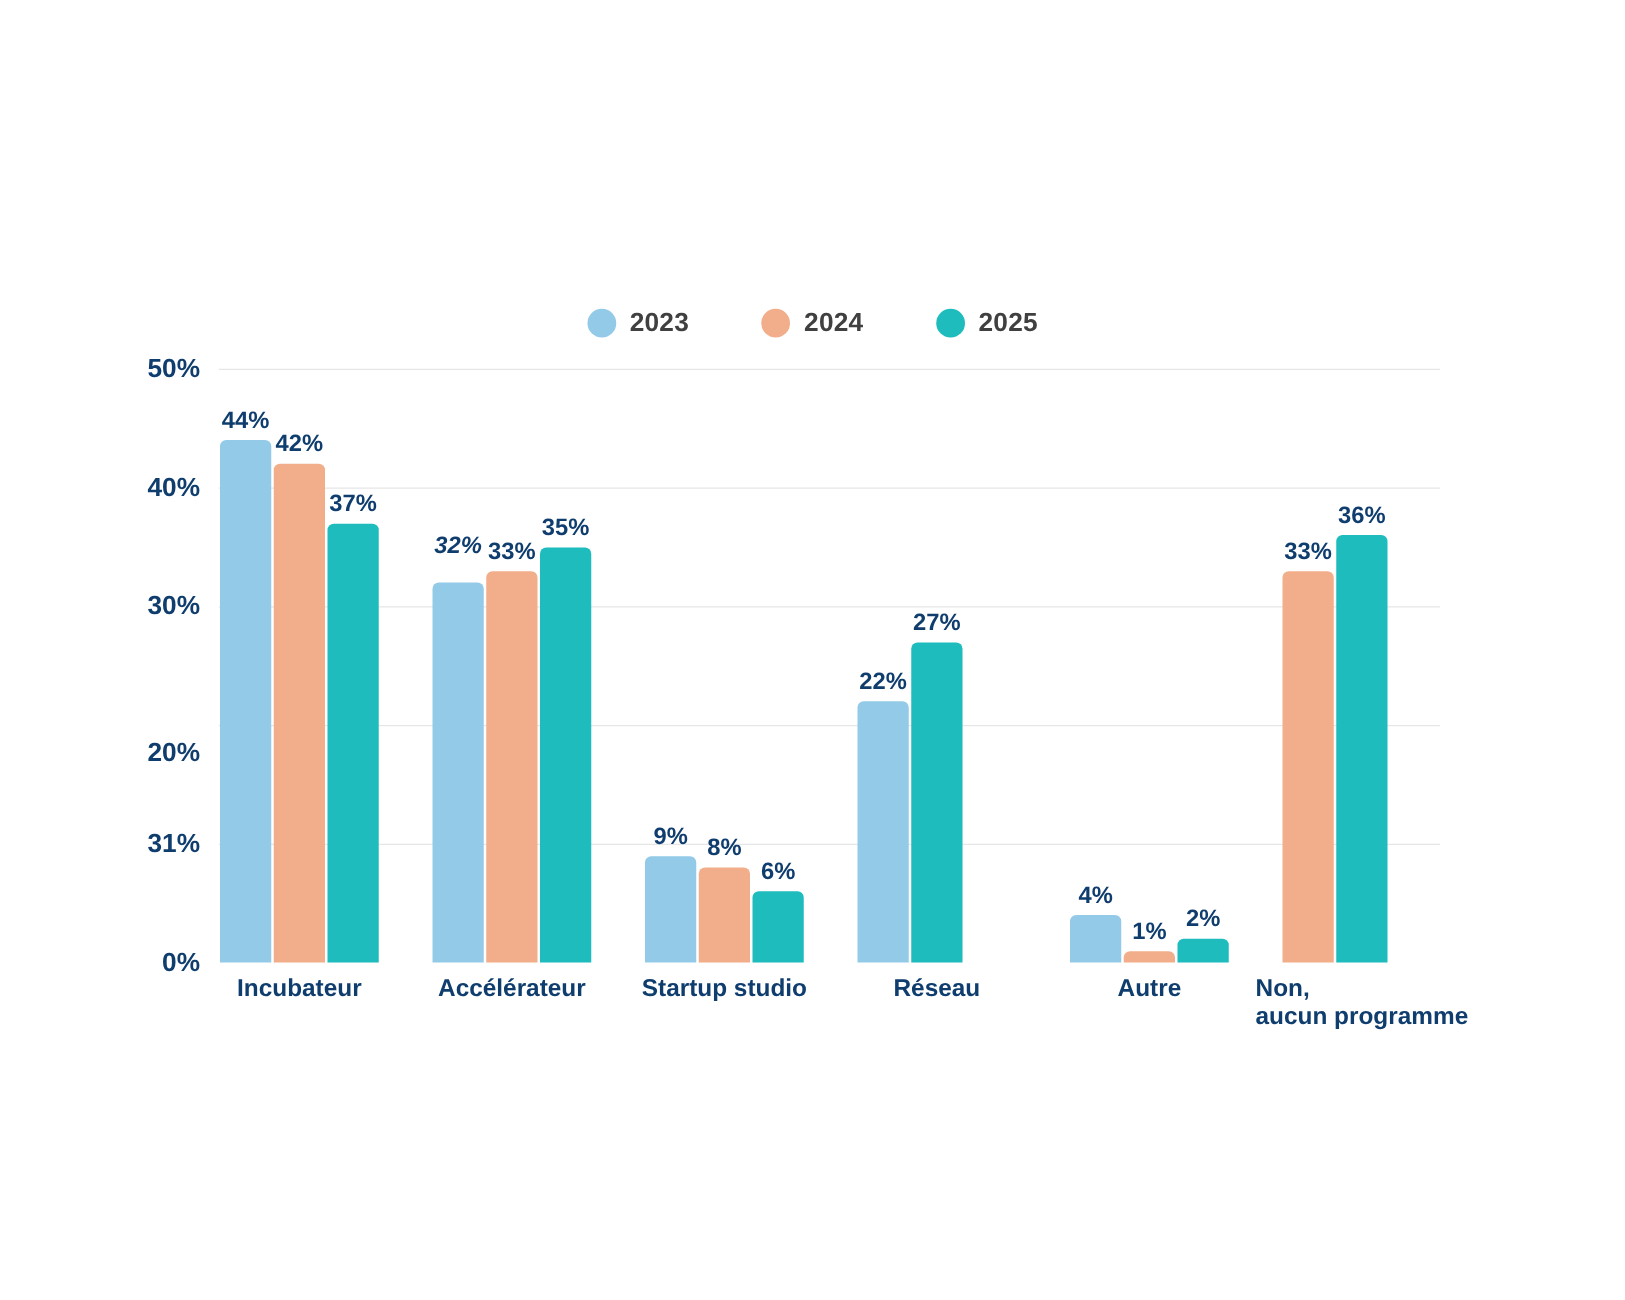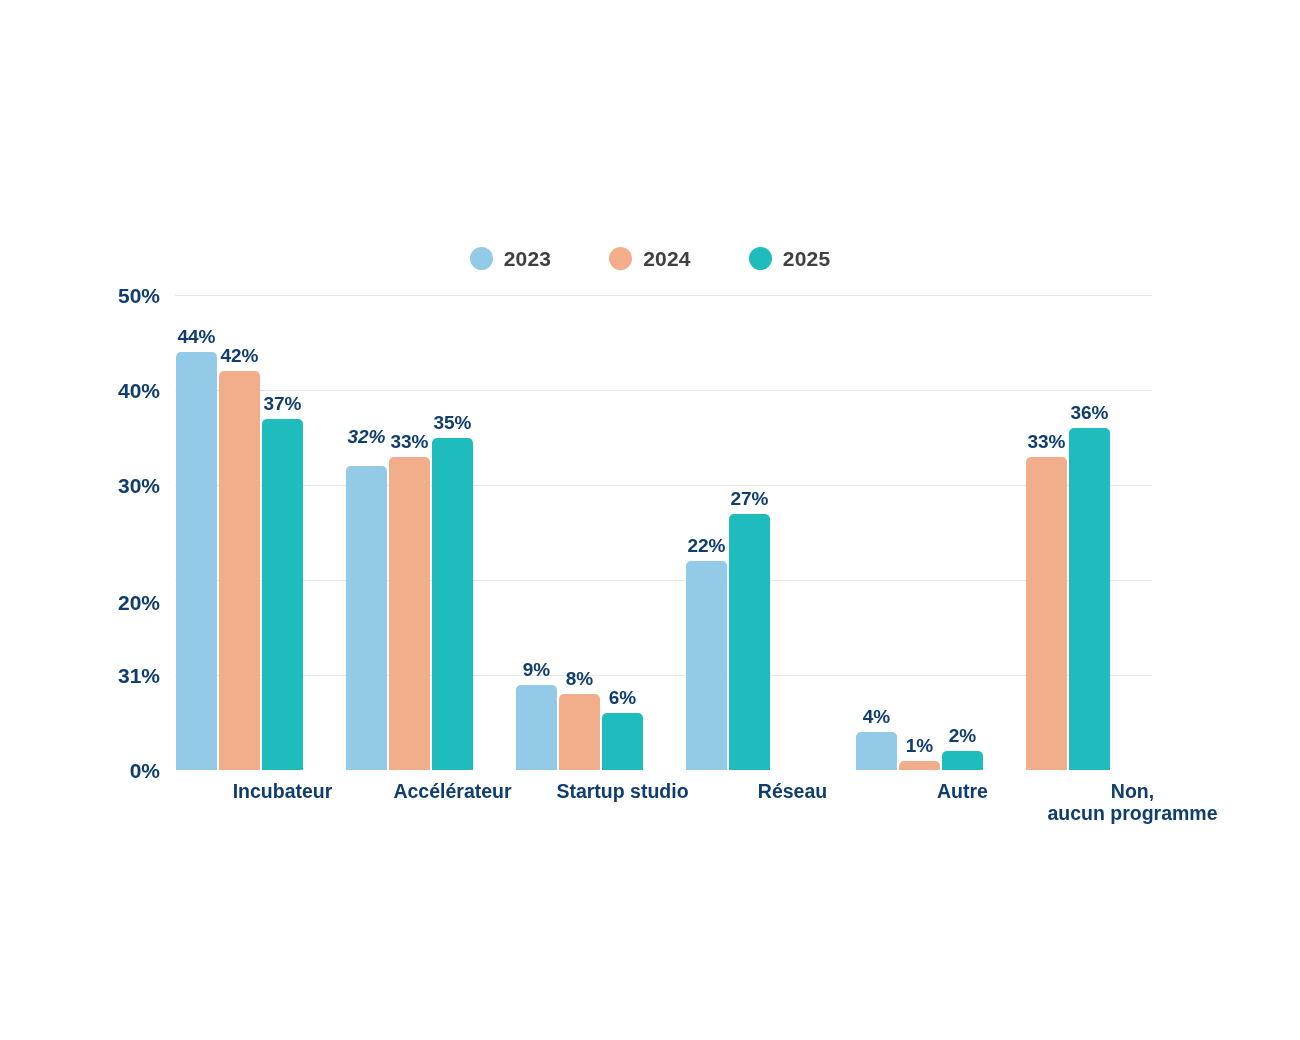--- a/index.html
+++ b/index.html
@@ -124,23 +124,21 @@
 
   .cat-label {
     position: absolute;
     top: 486px;
     left: 50%;
     transform: translateX(-50%);
     font-size: 19.5px;
     font-weight: bold;
     color: #0F3D6E;
     white-space: nowrap;
-    text-align: center;
     line-height: 1.12;
-    margin-left: 43px;
   }
 </style>
 </head>
 <body>
 
 <div id="chart-root">
 
   <div id="legend">
       <div class="legend-item">
         <span class="legend-swatch" style="background: rgb(147, 202, 232);"></span>

